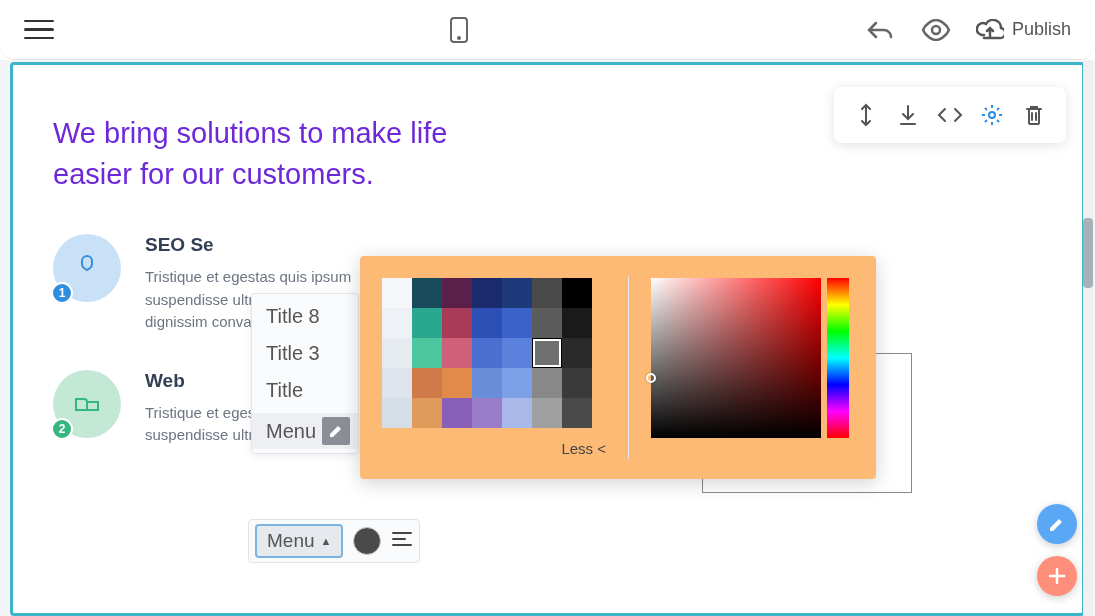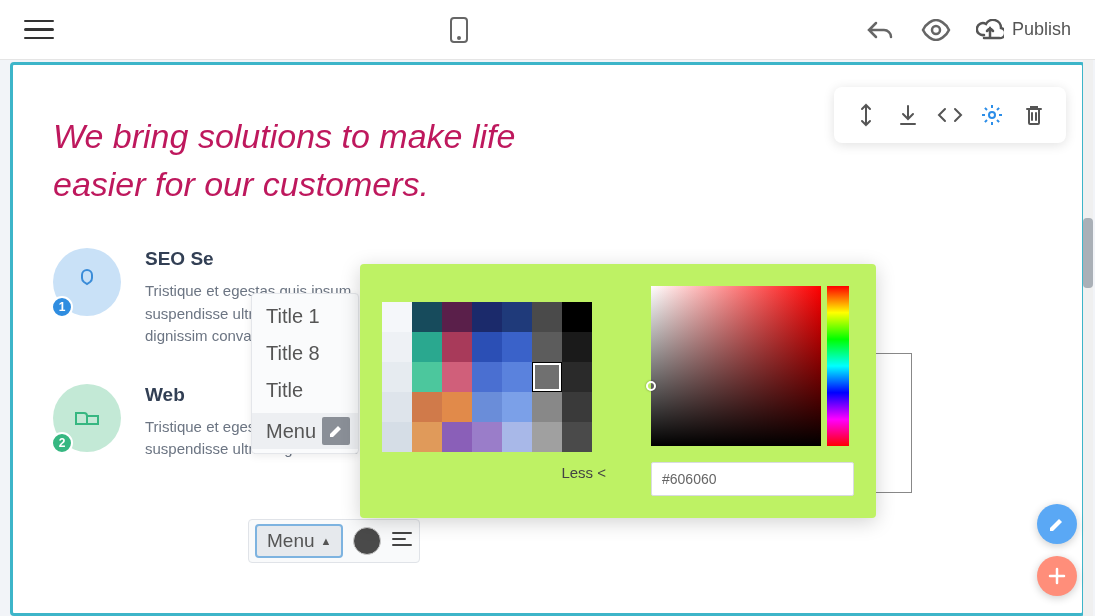--- a/index.html
+++ b/index.html
@@ -1,29 +1,29 @@
 <!DOCTYPE html>
 <html><head>
 <meta charset="utf-8">
 <style>
 * { margin: 0; padding: 0; box-sizing: border-box; font-family: -apple-system, BlinkMacSystemFont, 'Segoe UI', sans-serif; }
 body { width: 1095px; height: 616px; overflow: hidden; position: relative; background: #fff; }
 
-.topbar { height: 60px; border-bottom: 1px solid #e5e5e5; display: flex; align-items: center; justify-content: space-between; padding: 0 24px; }
+.topbar { height: 60px; border-bottom: 1px solid #e5e5e5; display: flex; align-items: center; justify-content: space-between; padding: 0 24px; border-radius: 15px; }
 .topbar-left, .topbar-center, .topbar-right { display: flex; align-items: center; gap: 24px; }
 .hamburger { display: flex; flex-direction: column; gap: 6px; cursor: pointer; }
 .hamburger span { width: 30px; height: 2.5px; background: #333; border-radius: 2px; }
 .icon-btn { width: 32px; height: 32px; display: flex; align-items: center; justify-content: center; cursor: pointer; color: #666; }
 .publish { display: flex; align-items: center; gap: 8px; cursor: pointer; color: #555; font-size: 18px; }
 
 .canvas-area { position: relative; height: 556px; background: #f2f4f8; padding: 2px 10px 0 10px; display: flex; }
 .canvas-inner { flex: 1; background: #fff; border: 3px solid #3db5c9; border-radius: 4px; position: relative; overflow: hidden; padding: 48px 0 0 40px; }
 
 .section-label { color: #9aa2ad; font-size: 14px; letter-spacing: 0.5px; font-weight: 500; margin-bottom: 20px; }
-.section-heading { color: #be185d; font-size: 34px; line-height: 1.4; font-weight: 500; max-width: 480px; margin-bottom: 40px; font-style: italic; }
+.section-heading { color: #6d28d9; font-size: 29px; line-height: 1.4; font-weight: 500; max-width: 480px; margin-bottom: 40px; }
 
 .service-row { display: flex; gap: 24px; margin-bottom: 36px; }
 .badge-circle { position: relative; width: 68px; height: 68px; border-radius: 50%; display: flex; align-items: center; justify-content: center; flex-shrink: 0; }
 .badge-circle.blue { background: #c9e1f7; }
 .badge-circle.green { background: #c3e9d6; }
 .badge-num { position: absolute; bottom: -2px; left: -2px; width: 22px; height: 22px; border-radius: 50%; display: flex; align-items: center; justify-content: center; color: #fff; font-size: 12px; font-weight: 600; border: 2px solid #fff; }
 .badge-num.blue { background: #2f8de0; }
 .badge-num.green { background: #36b781; }
 .service-content h3 { color: #323f54; font-size: 19px; font-weight: 600; margin-bottom: 10px; }
 .service-content p { color: #6c7583; font-size: 15px; line-height: 1.5; max-width: 280px; }
@@ -44,21 +44,21 @@
 .dropdown-pop .menu-row { display: flex; align-items: center; padding: 4px 8px 4px 14px; margin-top: 4px; background: #edeff2; }
 .dropdown-pop .menu-row .lbl { font-size: 20px; color: #555; flex: 1; }
 .dropdown-pop .pencil-sq { width: 28px; height: 28px; background: #8a8f97; display: flex; align-items: center; justify-content: center; color: #fff; border-radius: 2px; cursor: pointer; }
 
 .inline-toolbar { position: absolute; left: 248px; top: 519px; display: flex; align-items: center; gap: 10px; background: rgba(248,249,251,0.9); border: 1px solid #e0e3e8; border-radius: 4px; padding: 4px 6px; }
 .menu-select { background: #e6e9ed; border: 2px solid #7db3e0; border-radius: 4px; padding: 4px 10px; font-size: 19px; color: #555; display: flex; align-items: center; gap: 6px; cursor: pointer; }
 .menu-select .caret { font-size: 11px; }
 .color-swatch-btn { width: 28px; height: 28px; border-radius: 50%; background: #4a4a4a; cursor: pointer; border: 1px solid #ccc; }
 .align-btn { cursor: pointer; color: #444; }
 
-.color-pop { position: absolute; left: 360px; top: 264px; background: #bef264; box-shadow: 0 4px 20px rgba(0,0,0,0.18); border-radius: 4px; display: flex; align-items: center; }
+.color-pop { position: absolute; left: 360px; top: 256px; background: #fdba74; box-shadow: 0 4px 20px rgba(0,0,0,0.18); border-radius: 4px; display: flex; }
 .color-left { padding: 22px; width: 268px; }
 .swatch-grid { display: grid; grid-template-columns: repeat(7, 30px); grid-auto-rows: 30px; gap: 0; }
 .swatch { cursor: pointer; }
 .swatch.sel { outline: 2px solid #fff; outline-offset: -3px; box-shadow: inset 0 0 0 1px #000; }
 .less-link { text-align: right; margin-top: 12px; color: #444; font-size: 15px; cursor: pointer; }
 .color-divider { width: 1px; background: #e8e8e8; margin: 20px 0; }
 .color-right { padding: 22px; width: 247px; }
 .sv-wrap { display: flex; gap: 6px; }
 .sv-panel { width: 170px; height: 160px; position: relative; background: linear-gradient(to top, #000, transparent), linear-gradient(to right, #fff, #ff0000); cursor: crosshair; }
 .sv-cursor { position: absolute; width: 10px; height: 10px; border: 2px solid #fff; border-radius: 50%; left: -5px; top: 95px; box-shadow: 0 0 2px rgba(0,0,0,0.5); }
@@ -187,22 +187,22 @@
           <circle cx="200" cy="260" r="4"></circle>
           <circle cx="280" cy="180" r="4"></circle>
         </g>
       <path d="M60 340 Q120 240 200 270 Q260 290 300 340 Z" fill="#d9b590"></path>
     </svg>
     <div class="img-frame"></div>
   </div>
 </div>
 
 <div class="dropdown-pop">
-  <div class="opt">Title 1</div>
   <div class="opt">Title 8</div>
+  <div class="opt">Title 3</div>
   <div class="opt">Title</div>
   <div class="menu-row">
     <span class="lbl">Menu</span>
     <div class="pencil-sq">
       <svg width="16" height="16" viewBox="0 0 16 16" fill="currentColor">
           <path d="M2 11 L10 3 L13 6 L5 14 H2 Z M11 2 L14 5"></path>
         </svg>
     </div>
   </div>
 </div>
@@ -264,23 +264,20 @@
     <div class="less-link">Less &lt;</div>
   </div>
   <div class="color-divider"></div>
   <div class="color-right">
     <div class="sv-wrap">
       <div class="sv-panel">
           <div class="sv-cursor"></div>
         </div>
       <div class="hue-strip"></div>
     </div>
-    <div class="hex-wrap">
-      <input class="hex-input" value="#606060" style="">
-    </div>
   </div>
 </div>
 
 <div class="scrollbar-v">
   <div class="scrollbar-thumb"></div>
 </div>
 
 <div class="float-btn float-edit">
   <svg width="18" height="18" viewBox="0 0 18 18" fill="currentColor">
       <path d="M2 13 L11 4 L14 7 L5 16 H2 Z"></path>

